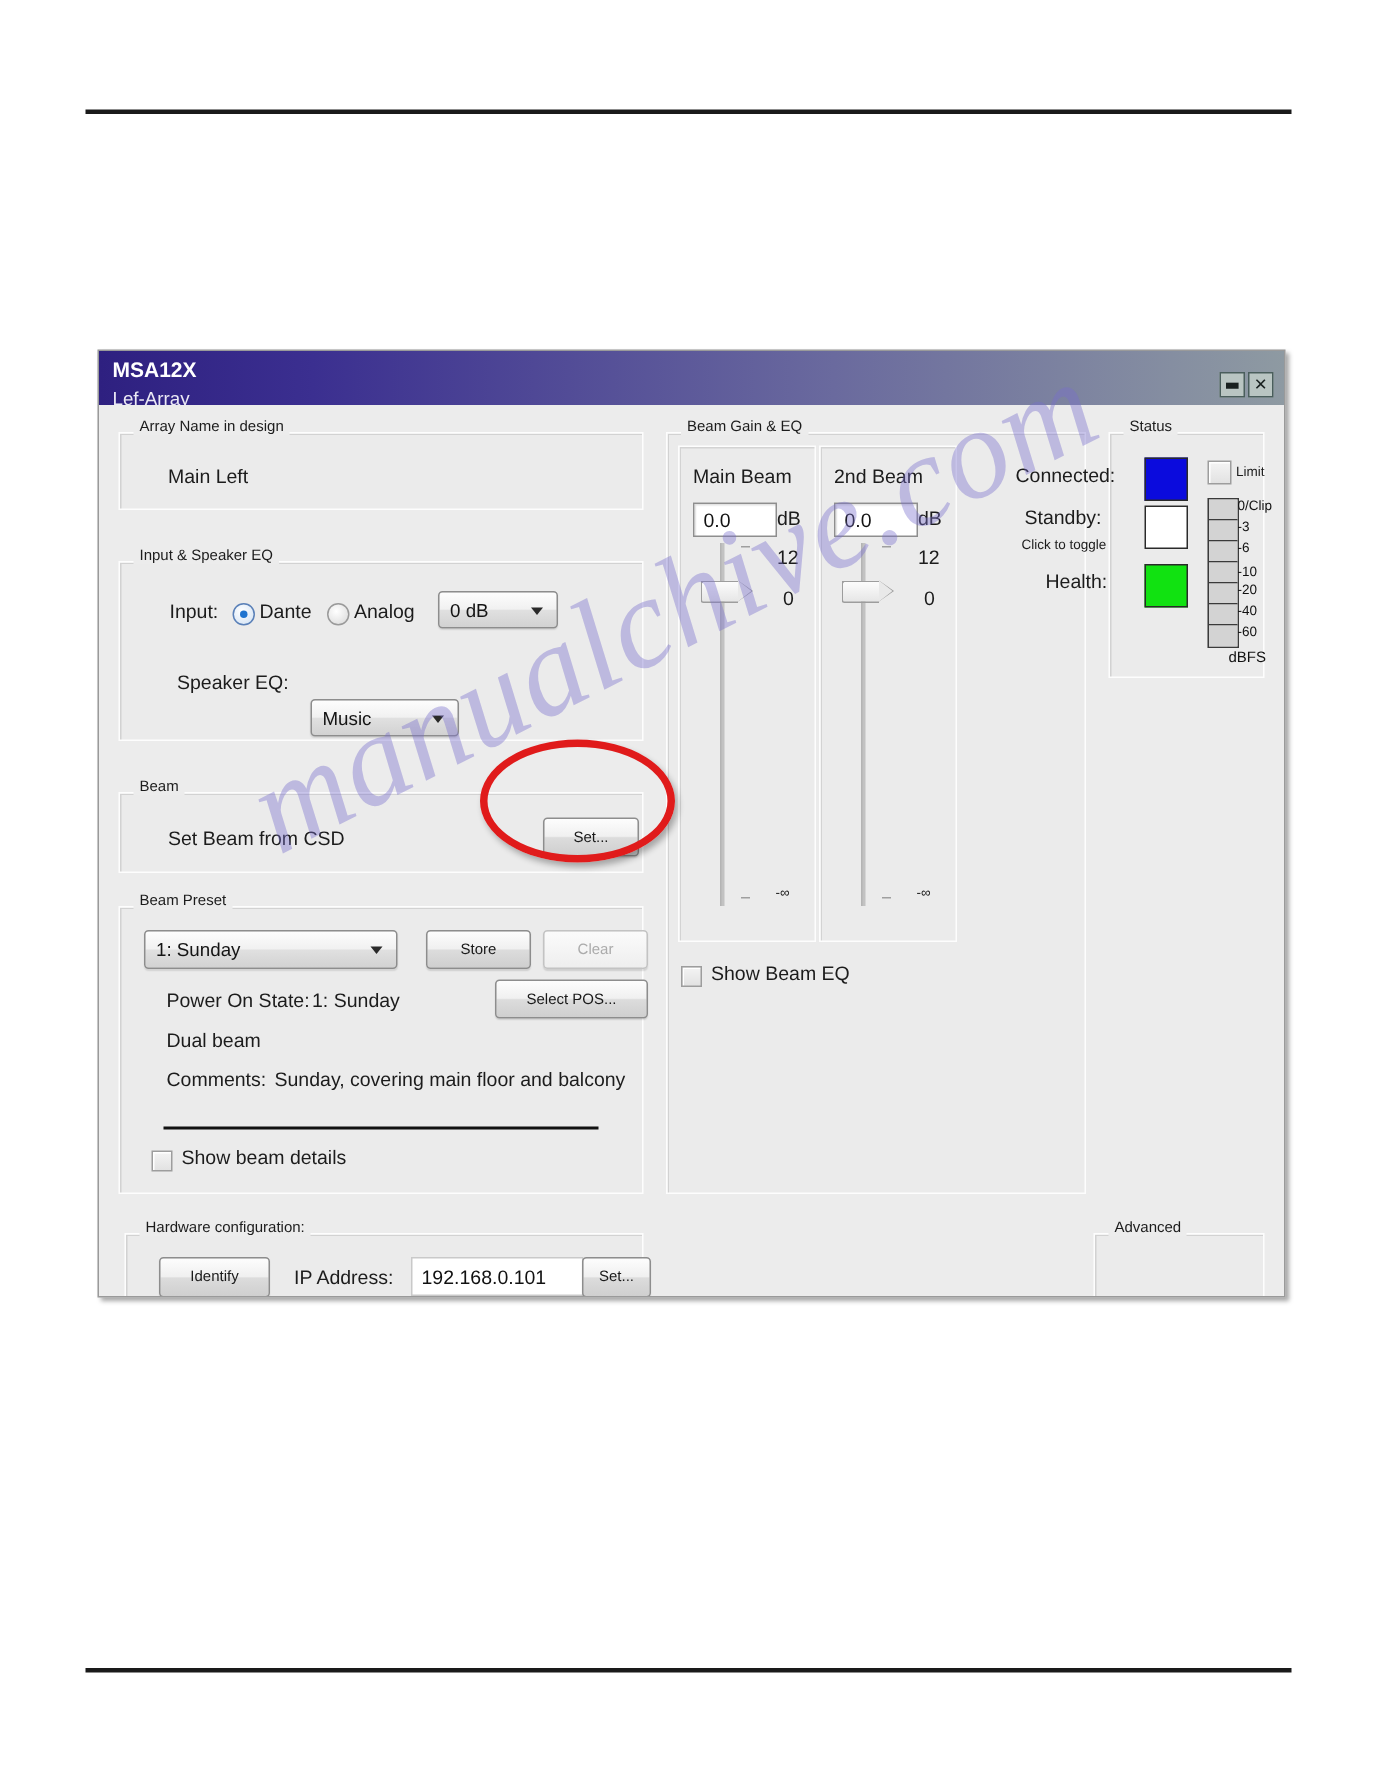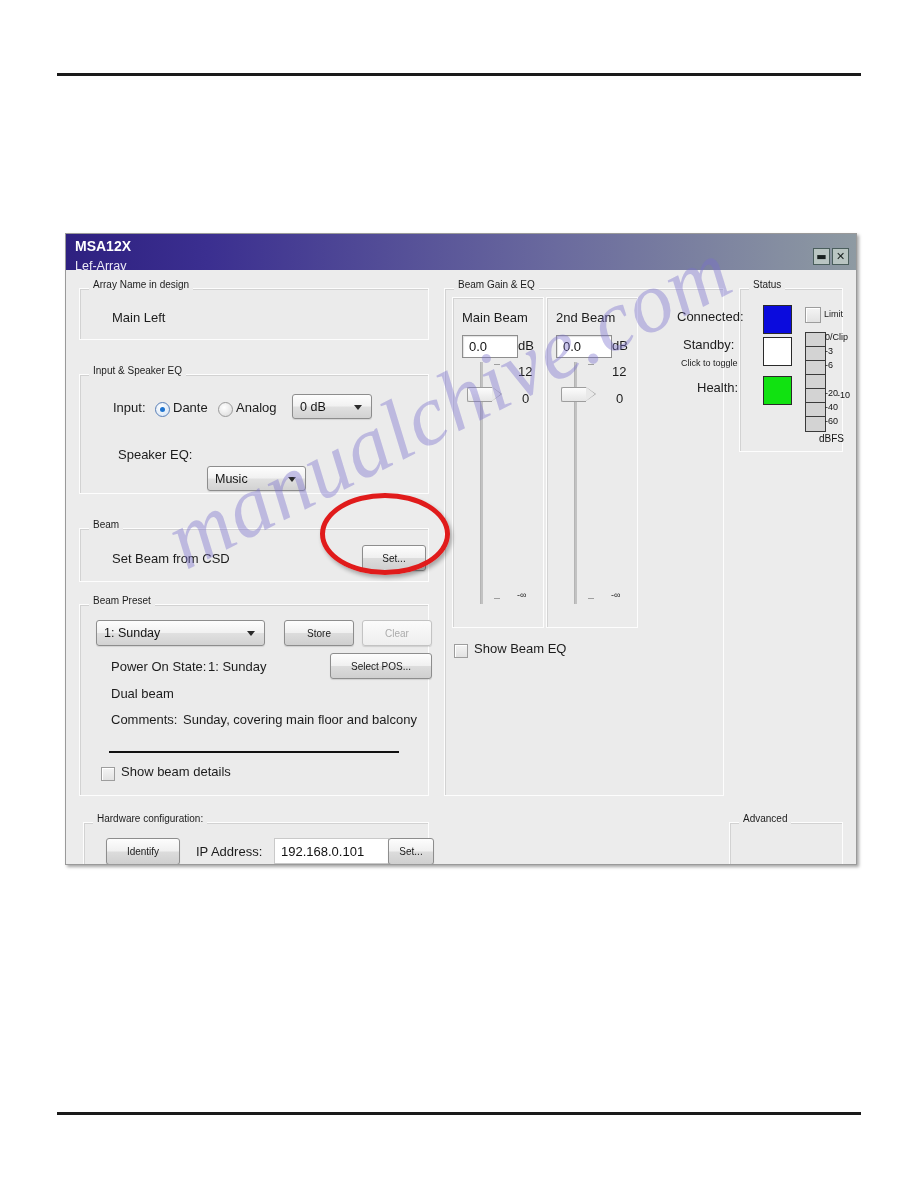--- a/index.html
+++ b/index.html
@@ -295,21 +295,21 @@
         <div class="seg" style="height:14px;"></div>
         <div class="seg" style="height:14px;"></div>
         <div class="seg" style="height:14px;"></div>
         <div class="seg" style="height:14px;"></div>
         <div class="seg" style="height:14px;"></div>
         <div class="seg" style="height:14px;"></div>
       </div>
       <div class="gc meter-lbl" style="left:86px;top:52px;">0/Clip</div>
       <div class="gc meter-lbl" style="left:86px;top:66px;">-3</div>
       <div class="gc meter-lbl" style="left:86px;top:80px;">-6</div>
-      <div class="gc meter-lbl" style="left:86px;top:110px;margin-left:12px;">-10</div>
+      <div class="gc meter-lbl" style="left:86px;top:96px;">-10</div>
       <div class="gc meter-lbl" style="left:86px;top:108px;">-20</div>
       <div class="gc meter-lbl" style="left:86px;top:122px;">-40</div>
       <div class="gc meter-lbl" style="left:86px;top:136px;">-60</div>
       <div class="gc meter-lbl" style="left:80px;top:153px;font-size:10px;">dBFS</div>
     </div>
 
 
     <div class="group" style="left:663px;top:544px;width:114px;height:60px;">
       <div class="gtitle">Advanced</div>
       <div class="gframe"></div>

